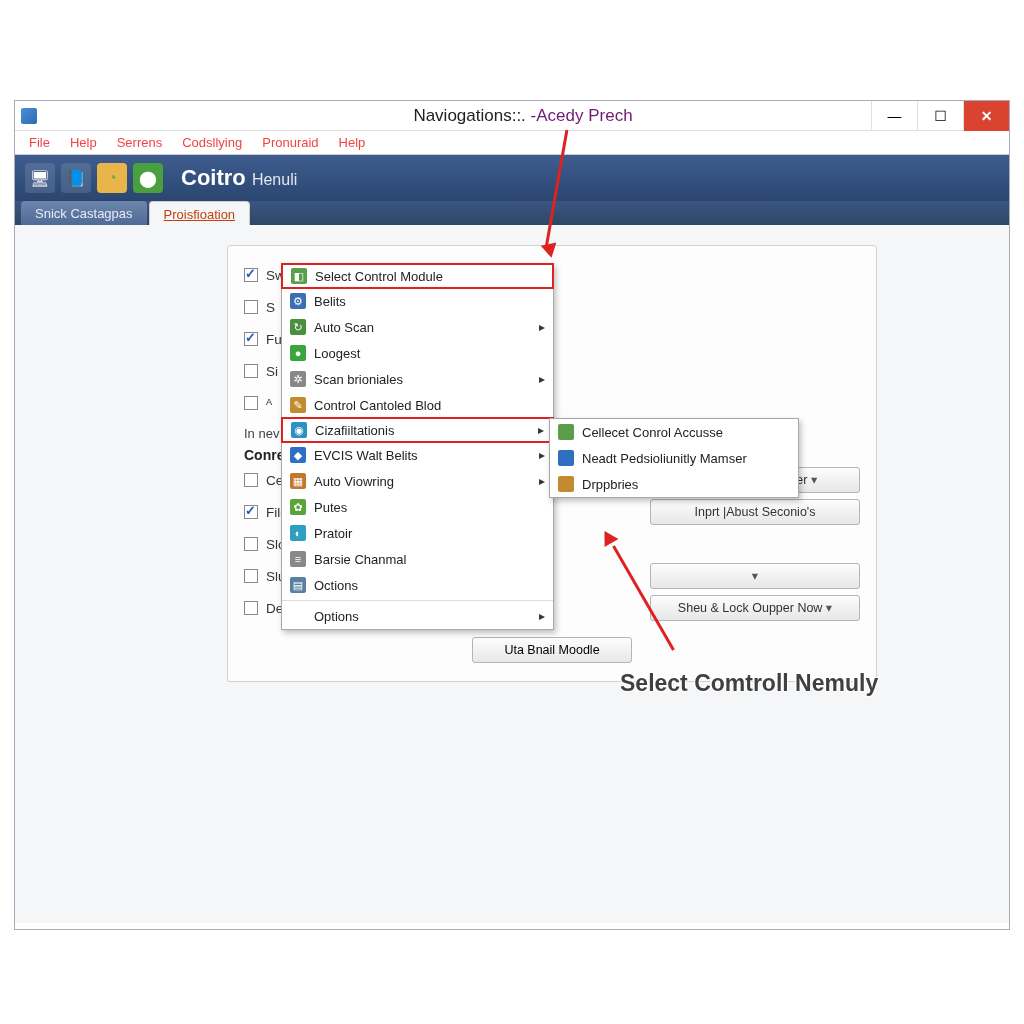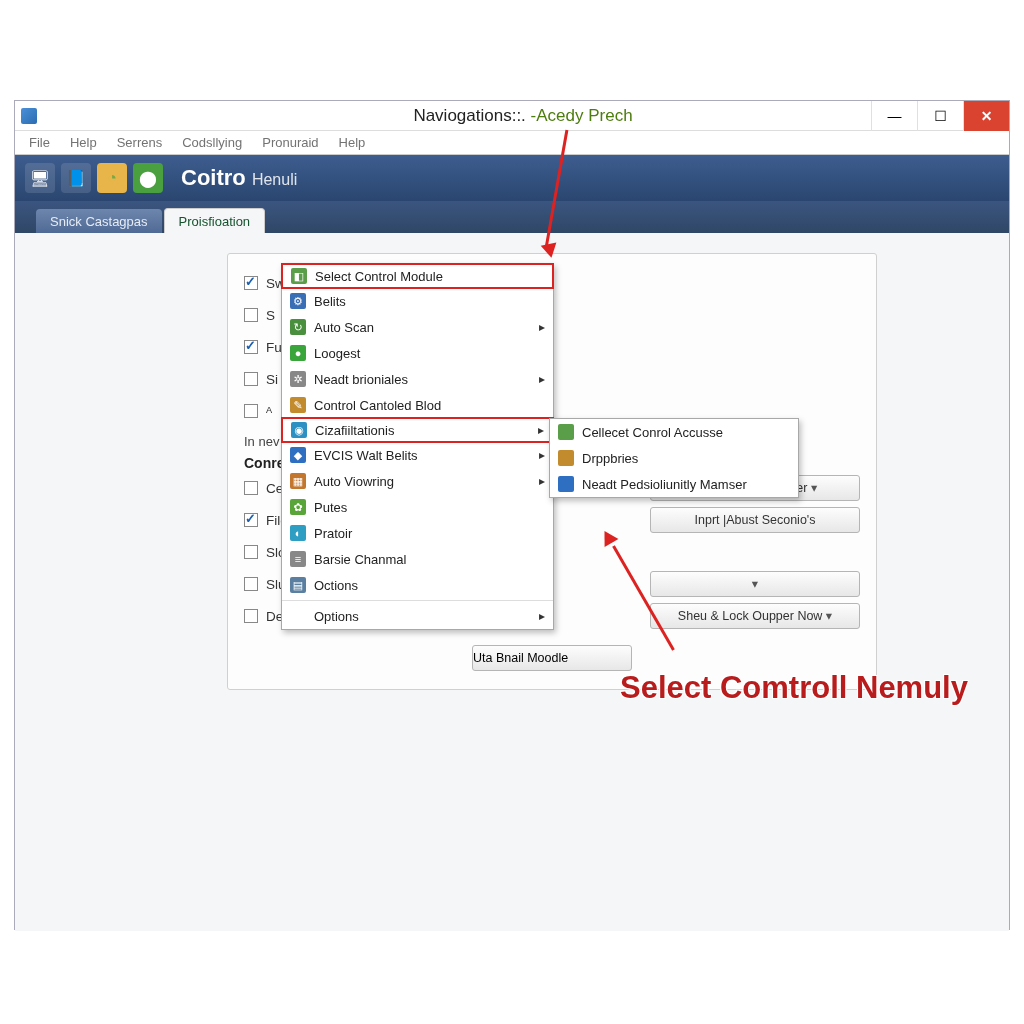--- a/index.html
+++ b/index.html
@@ -1,45 +1,45 @@
 <!DOCTYPE html>
 <html><head>
 <meta charset="utf-8">
 <style>
 * { box-sizing: border-box; margin: 0; padding: 0; font-family: "Segoe UI", Tahoma, sans-serif; }
 body { background: #fff; width: 1024px; height: 1024px; position: relative; overflow: hidden; }
 .outer-frame { position: absolute; left: 14px; top: 100px; width: 996px; height: 830px; border: 1px solid #aab; background: #fff; }
 .titlebar { height: 30px; background: #fff; display: flex; align-items: center; position: relative; border-bottom: 1px solid #ddd; }
 .titlebar .app-icon { width: 16px; height: 16px; margin-left: 6px; background: linear-gradient(135deg,#4a90d9,#2b6cb0); border-radius:2px; }
 .titlebar .title-text { flex: 1; text-align: center; font-size: 17px; color: #222; }
-.titlebar .title-text .red { color: #4d7c0f; }
+.titlebar .title-text .red { color: #701a75; }
 .winbtns { position: absolute; right: 0; top: 0; display: flex; height: 30px; }
 .winbtn { width: 46px; height: 30px; display: flex; align-items: center; justify-content: center; border-left: 1px solid #e0e0e0; font-size: 14px; }
 .winbtn.close { background: #d9432f; color: #fff; font-weight: bold; }
 .menubar { height: 24px; background: #fff; display: flex; align-items: center; padding: 0 4px; border-bottom: 1px solid #ccc; }
-.menubar span { padding: 2px 10px; font-size: 13px; color: #737373; }
+.menubar span { padding: 2px 10px; font-size: 13px; color: #ef4444; }
 .toolbar { height: 46px; background: linear-gradient(#3e5d8f,#2a4670); display: flex; align-items: center; padding: 0 10px; gap: 6px; color: #fff; }
 .toolbar .tbicon { width: 30px; height: 30px; background: rgba(255,255,255,0.12); border-radius: 4px; display:flex;align-items:center;justify-content:center;font-size:16px; }
 .toolbar .brand { font-size: 22px; font-weight: bold; margin-left: 12px; }
 .toolbar .brand small { font-size: 16px; font-weight: normal; opacity: 0.85; }
-.tabstrip { height: 32px; background: linear-gradient(#3a5580,#2f4766); display: flex; align-items: flex-end; padding-left: 21px; }
+.tabstrip { height: 24px; background: linear-gradient(#3a5580,#2f4766); display: flex; align-items: flex-start; padding-left: 6px; }
 .tab { padding: 5px 14px 4px; font-size: 13px; border-top-left-radius: 4px; border-top-right-radius: 4px; margin-right: 2px; }
 .tab.inactive { background: linear-gradient(#6d86ad,#4f6a95); color: #e6ecf6; }
-.tab.active { background: #f5f6f8; color: #14532d; border: 1px solid #ccc; border-bottom: none; }
+.tab.active { background: #f5f6f8; color: #c2410c; border: 1px solid #ccc; border-bottom: none; text-decoration: underline; }
 .content { position: relative; background: #f5f6f8; height: calc(100% - 130px); padding: 10px 22px; }
 .panel { position: relative; margin: 10px 0 0 190px; width: 650px; border: 1px solid #d0d0d0; background: #fdfdfd; border-radius: 3px; padding: 12px 16px 18px; }
 .row { display: flex; align-items: center; height: 30px; margin: 2px 0; }
 .chk { width: 14px; height: 14px; border: 1px solid #888; background: #fff; margin-right: 8px; position: relative; }
 .chk.checked::after { content: "✓"; position: absolute; left: 0; top: -3px; font-size: 13px; color: #1a5fb4; font-weight: bold; }
 .row-label { font-size: 13.5px; color: #333; flex: 1; }
 .section-title { font-size: 14px; font-weight: bold; color: #222; margin-top: 6px; }
 .small-lead { font-size: 13px; color: #444; margin: 8px 0 2px; }
 .right-btn { width: 210px; height: 26px; background: linear-gradient(#fdfdfd,#e7e7e7); border: 1px solid #b5b5b5; border-radius: 3px; font-size: 12.5px; color: #333; text-align: center; line-height: 24px; margin-left: auto; }
 .right-btn.dd::after { content: " ▾"; color: #555; }
-.footer-btn { display: block; margin: 14px auto 0; width: 160px; height: 26px; background: linear-gradient(#fdfdfd,#e7e7e7); border: 1px solid #b5b5b5; border-radius: 3px; font-size: 12.5px; text-align: left; line-height: 24px; }
+.footer-btn { display: block; margin: 14px auto 0; width: 160px; height: 26px; background: linear-gradient(#fdfdfd,#e7e7e7); border: 1px solid #b5b5b5; border-radius: 3px; font-size: 12.5px; text-align: center; line-height: 24px; }
 .dropdown { position: absolute; left: 266px; top: 162px; width: 273px; background: #fff; border: 1px solid #a8a8a8; box-shadow: 2px 3px 6px rgba(0,0,0,0.25); z-index: 50; }
 .dropdown .item { height: 26px; display: flex; align-items: center; padding: 0 8px; font-size: 13px; color: #222; position: relative; }
 .dropdown .item .mi-icon { width: 16px; height: 16px; margin-right: 8px; border-radius: 2px; display:flex;align-items:center;justify-content:center;font-size:11px;color:#fff; }
 .dropdown .item.has-sub::after { content: "▸"; position: absolute; right: 8px; color: #333; font-size: 12px; }
 .dropdown .sep { height: 1px; background: #ddd; margin: 2px 0; }
 .dropdown .item.hl { border: 2px solid #d22; margin: -1px; }
 .submenu { position: absolute; left: 534px; top: 317px; width: 250px; background: #fff; border: 1px solid #a8a8a8; box-shadow: 2px 3px 6px rgba(0,0,0,0.25); z-index: 60; }
 .submenu .sitem { height: 26px; display: flex; align-items: center; padding: 0 8px; font-size: 13px; color: #222; }
 .submenu .sitem .si-icon { width: 16px; height: 16px; margin-right: 8px; border-radius: 2px; }
 .annot { position: absolute; font-weight: bold; z-index: 200; pointer-events: none; }
@@ -160,21 +160,21 @@
       <div class="item has-sub">
         <div class="mi-icon" style="background: rgb(74, 143, 61);">↻</div>
         <span>Auto Scan</span>
       </div>
       <div class="item">
         <div class="mi-icon" style="background: rgb(58, 165, 58);">●</div>
         <span>Loogest</span>
       </div>
       <div class="item has-sub">
         <div class="mi-icon" style="background: rgb(136, 136, 136);">✲</div>
-        <span>Neadt brioniales</span>
+        <span>Scan brioniales</span>
       </div>
       <div class="item">
         <div class="mi-icon" style="background: rgb(194, 139, 46);">✎</div>
         <span>Control Cantoled Blod</span>
       </div>
       <div class="item has-sub hl">
         <div class="mi-icon" style="background: rgb(46, 143, 194);">◉</div>
         <span>Cizafiiltationis</span>
       </div>
       <div class="item has-sub">
@@ -207,30 +207,30 @@
         <span>Options</span>
       </div>
     </div>
 
   <div class="submenu" id="submenu">
       <div class="sitem">
         <div class="si-icon" style="background: rgb(90, 158, 74);"></div>
         <span>Cellecet Conrol Accusse</span>
       </div>
       <div class="sitem">
+        <div class="si-icon" style="background: rgb(46, 111, 194);"></div>
+        <span>Neadt Pedsioliunitly Mamser</span>
+      </div>
+      <div class="sitem">
         <div class="si-icon" style="background: rgb(194, 139, 46);"></div>
         <span>Drppbries</span>
       </div>
-      <div class="sitem">
-        <div class="si-icon" style="background: rgb(46, 111, 194);"></div>
-        <span>Neadt Pedsioliunitly Mamser</span>
-      </div>
     </div>
 
 </div>
 
 <div class="arrow-line" style="left:555px; top:129px; width:3px; height:120px; transform: rotate(10deg);"></div>
 <div class="arrow-head" style="left:542px; top:244px; border-left:8px solid transparent;border-right:8px solid transparent;border-top:14px solid #d22; transform: rotate(-12deg);"></div>
 
 <div class="arrow-line" style="left:642px; top:538px; width:3px; height:120px; transform: rotate(-30deg);"></div>
 <div class="arrow-head" style="left:600px; top:530px; border-left:8px solid transparent;border-right:8px solid transparent;border-bottom:14px solid #d22; transform: rotate(-30deg);"></div>
 
-<div class="annot" style="left:620px; top:670px; font-size:31px; color:#b91c1c; text-shadow:1px 1px 0 #fff,-1px -1px 0 #fff,1px -1px 0 #fff,-1px 1px 0 #fff;">Select Comtroll Nemuly</div>
+<div class="annot" style="left:620px; top:670px; font-size:23px; color:#404040; text-shadow:1px 1px 0 #fff,-1px -1px 0 #fff,1px -1px 0 #fff,-1px 1px 0 #fff;">Select Comtroll Nemuly</div>
 
 </body></html>

